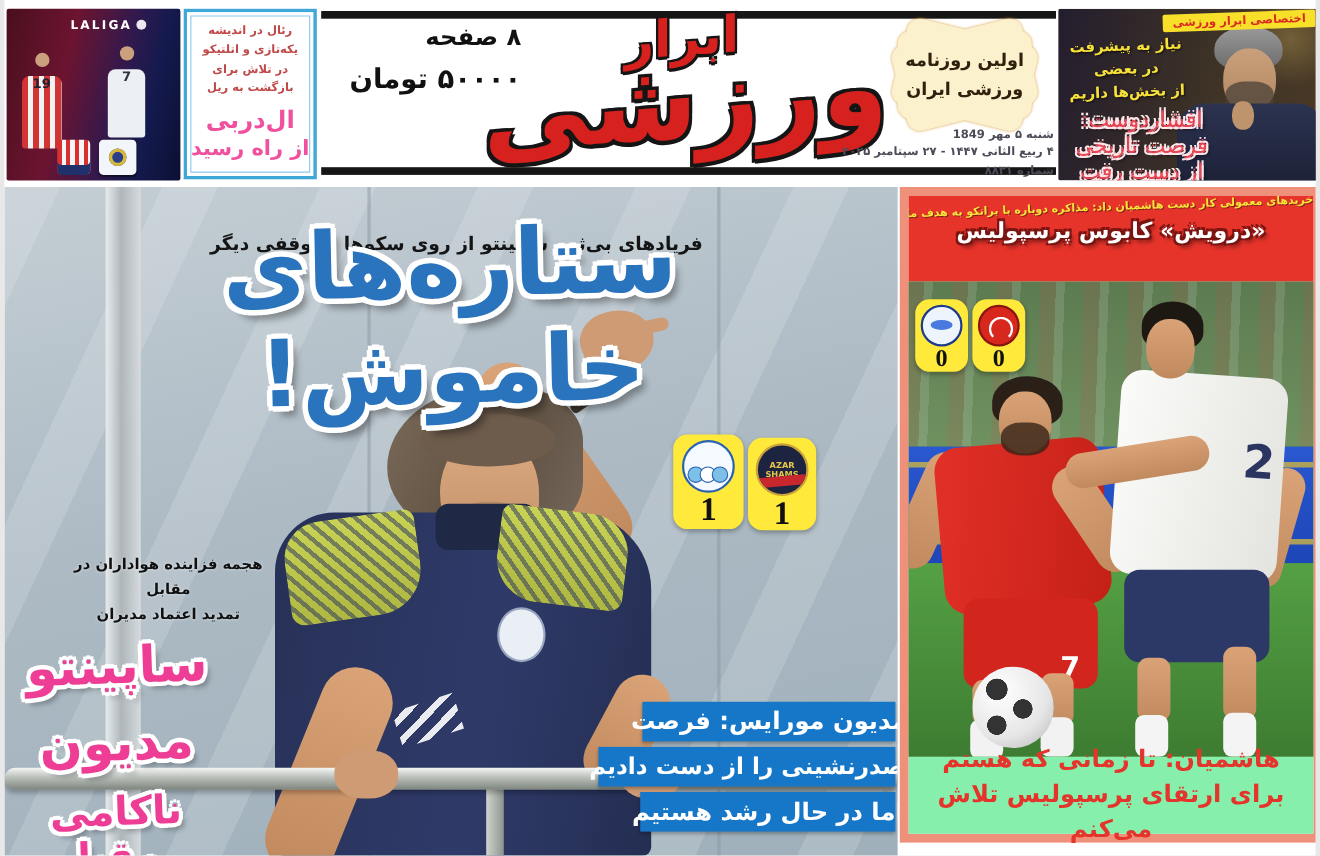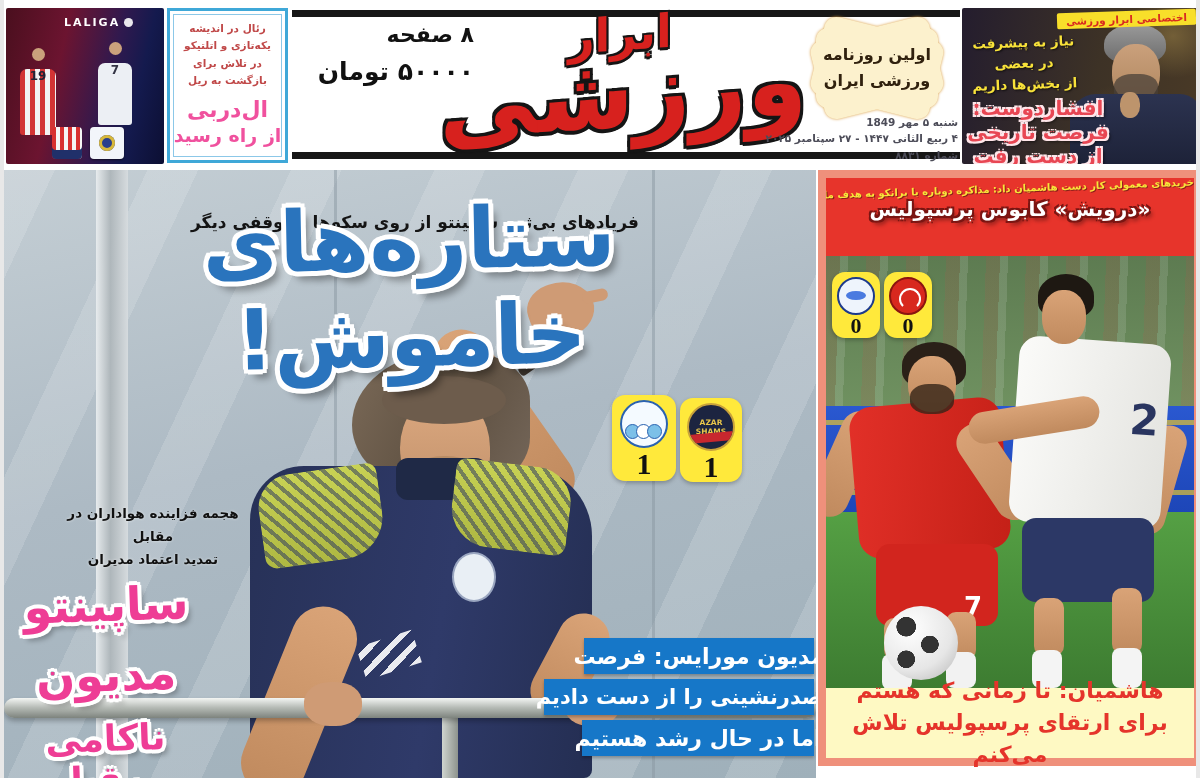--- a/index.html
+++ b/index.html
@@ -77,21 +77,21 @@
                linear-gradient(100deg,#241d2e,#3d3226 55%,#4a3a26);}
   .man-hair{left:142px;top:16px;width:62px;height:40px;border-radius:50% 50% 40% 40%;background:linear-gradient(#9a9a9a,#6a6a6a);}
   .man-face{left:150px;top:36px;width:48px;height:58px;border-radius:46%;background:linear-gradient(#caa07c,#b0875f);}
   .man-beard{left:152px;top:66px;width:44px;height:30px;border-radius:40%;background:#4a4038;opacity:.75;}
   .man-body{left:108px;top:86px;width:132px;height:72px;border-radius:26px 22px 0 0;background:linear-gradient(#2c3350,#1d2238);}
   .man-hand{left:158px;top:84px;width:20px;height:26px;border-radius:45%;background:#bd946c;}
   .int-tag{top:3px;right:6px;background:#f8df2a;color:#d92b20;font-size:10.5px;font-weight:bold;
     padding:2px 9px;border-radius:2px;transform:rotate(-2deg);white-space:nowrap;}
   .int-kick{left:2px;top:24px;width:120px;text-align:center;color:#f8e23a;font-size:13.5px;font-weight:bold;
     line-height:1.55;transform:rotate(-2deg);text-shadow:1px 1px 2px #000a;}
-  .int-head{left:0px;top:88px;width:152px;text-align:center;color:#e84653;font-size:20px;font-weight:bold;line-height:1.2;
+  .int-head{left:0px;top:88px;width:152px;text-align:center;color:#e84653;font-size:20px;font-weight:normal;line-height:1.2;
     text-shadow:-2px -2px 0 #ffe6ea,2px -2px 0 #ffe6ea,-2px 2px 0 #ffe6ea,2px 2px 0 #ffe6ea,3px 3px 3px #0008;}
 
   
   .mainphoto{left:0;top:170px;width:812px;height:608px;overflow:hidden;
     background:repeating-linear-gradient(115deg,#ffffff26 0 46px,#ffffff00 46px 130px),
                linear-gradient(168deg,#c4ced4,#adbac4 45%,#9fb0ba);}
   .pole{top:0;height:608px;background:linear-gradient(90deg,#e9edef,#aeb6ba 45%,#d7dcdf);opacity:.95;}
   .pole1{left:92px;width:32px;}
   .joint{top:0;height:608px;width:3px;background:#8a98a2;opacity:.5;}
   .rail{left:0;top:528px;width:812px;height:20px;border-radius:10px;
@@ -207,21 +207,21 @@
   .ball{left:58px;top:350px;width:74px;height:74px;border-radius:50%;
     background:radial-gradient(10px 10px at 30% 28%,#333 96%,#0000) ,radial-gradient(9px 9px at 62% 52%,#333 96%,#0000),
                radial-gradient(9px 9px at 30% 72%,#333 96%,#0000),radial-gradient(circle at 35% 30%,#fff,#e6e6e6 60%,#b4b4b4);}
   .sb-rp1{left:6px;top:16px;width:48px;height:66px;}
   .sb-rp2{left:58px;top:16px;width:48px;height:66px;}
   .lg-mal{width:38px;height:38px;background:#eef4fc;border:2px solid #1d3a8c;box-sizing:border-box;}
   .lg-mal i{position:absolute;left:7px;top:12px;width:20px;height:9px;border-radius:50%;background:#4a7ae0;}
   .lg-per{width:38px;height:38px;background:#d8281e;border:2px solid #8a1510;box-sizing:border-box;}
   .lg-per i{position:absolute;left:8px;top:9px;width:18px;height:18px;border:2px solid #fff;border-radius:50%;border-bottom-color:transparent;}
   .sb-num-s{display:block;font-family:"Liberation Serif",serif;font-weight:bold;font-size:22px;color:#111;line-height:1;}
-  .rp-yellow{left:0;top:510px;width:368px;height:70px;background:#fef9c3;display:flex;flex-direction:column;
+  .rp-yellow{left:0;top:510px;width:368px;height:70px;background:#86efac;display:flex;flex-direction:column;
     justify-content:center;text-align:center;color:#e5342b;font-weight:bold;font-size:22px;line-height:1.45;align-items:center;}
 </style>
 </head>
 <body>
 
 <div id="page">
 
   <div class="abs bar bar-top"></div>
   <div class="abs bar bar-bot"></div>
 

